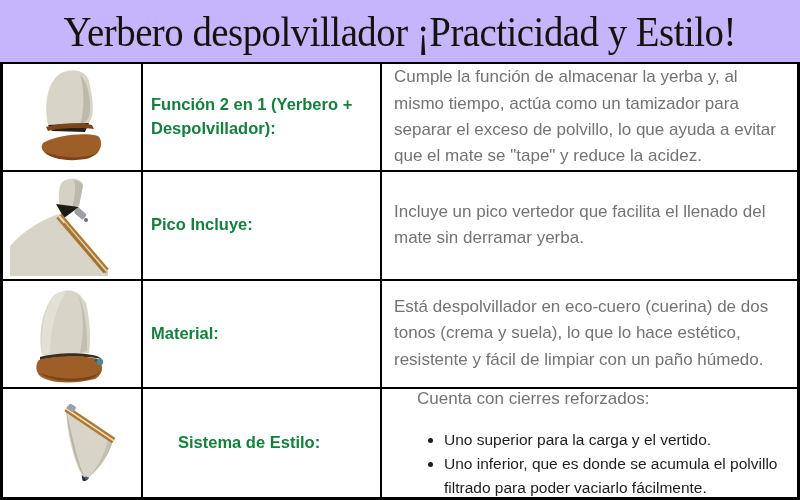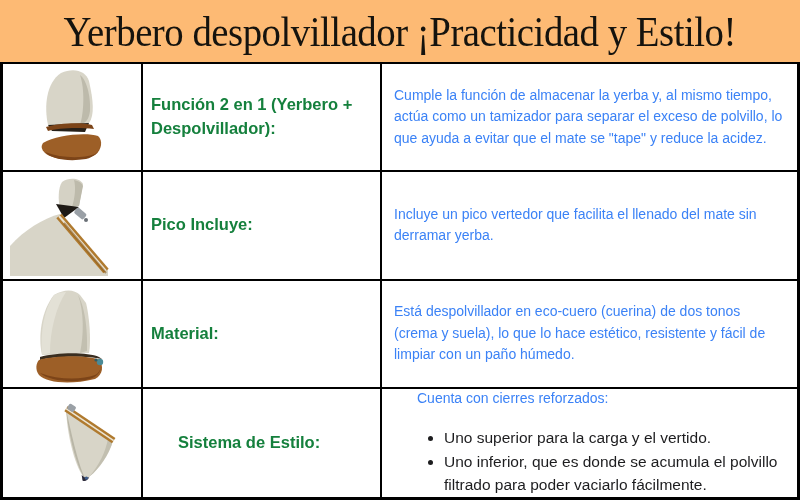--- a/index.html
+++ b/index.html
@@ -4,21 +4,21 @@
 <style>
   * { margin: 0; padding: 0; box-sizing: border-box; }
   html, body { width: 800px; height: 500px; overflow: hidden; background: #fff; }
   body { font-family: "Liberation Sans", "DejaVu Sans", sans-serif; }
 
   .canvas { position: relative; width: 800px; height: 500px; background: #fff; }
 
   
   .header {
     width: 800px; height: 62px;
-    background: #fdba74;
+    background: #c4b5fd;
     display: flex; align-items: center; justify-content: center;
   }
   .header-title {
     font-family: "Liberation Serif", "DejaVu Serif", serif;
     font-size: 40px;
     font-weight: 400;
     color: #15130e;
     white-space: nowrap;
     transform: scaleX(0.97) scaleY(1.05);
     letter-spacing: -0.5px;
@@ -51,23 +51,23 @@
   .label-text {
     font-weight: 700;
     font-size: 16.5px;
     line-height: 1.45;
     color: #15803d;
   }
 
   .cell-desc { padding: 8px 14px 8px 12px; }
   .desc-block { width: 100%; }
   .desc-text {
-    font-size: 14px;
+    font-size: 17px;
     line-height: 1.55;
-    color: #3b82f6;
+    color: #737373;
   }
   .desc-bullets {
     margin: 16px 0 0 0;
     padding-left: 27px;
     font-size: 15.5px;
     line-height: 1.5;
     color: #1d1d1f;
   }
   .desc-bullets li { margin: 0 0 1px 0; }
   .desc-bullets:empty { display: none; }

